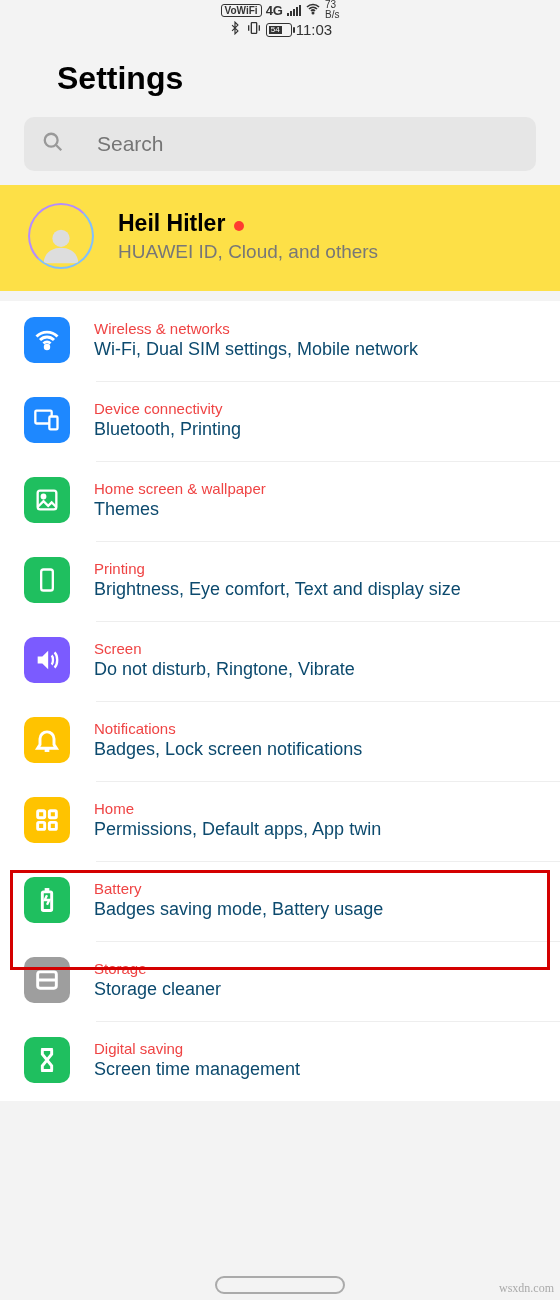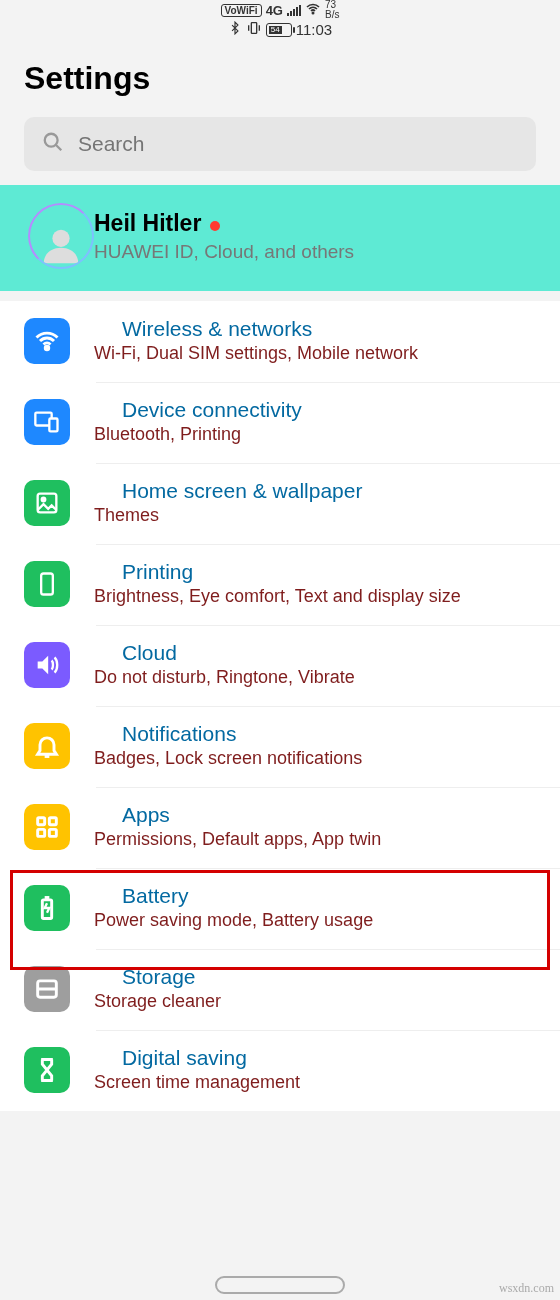--- a/index.html
+++ b/index.html
@@ -32,40 +32,40 @@
   }
   .sigbars { display: flex; align-items: flex-end; gap: 1px; height: 12px; }
   .sigbars span { width: 2px; background: #333; }
   .speed { font-size: 10px; line-height: 1; }
   .batt { border:1.5px solid #333; border-radius:3px; width:26px; height:14px; position:relative; display:flex; align-items:center; }
   .batt::after { content:""; position:absolute; right:-4px; top:3px; width:2px; height:6px; background:#333; border-radius:1px;}
   .batt-fill { height:8px; margin:0 2px; background:#333; font-size:8px; color:#fff; text-align:center; line-height:8px;}
   .header {
     padding: 28px 24px 20px;
   }
-  .header h1 { font-size: 32px; font-weight: 700; }
+  .header h1 { font-size: 32px; font-weight: 700; margin-left: 33px; }
   .search {
     margin: 0 24px 14px;
     background: #e6e6e6;
     border-radius: 10px;
     height: 54px;
     display: flex;
     align-items: center;
     padding: 0 18px;
     gap: 14px;
   }
   .search-icon { width:22px; height:22px; }
   .search input {
     border: none; background: transparent; outline: none;
-    font-size: 21px; color: #737373; flex: 1;
+    font-size: 21px; color: #737373; flex: 1; margin-left: 19px;
   }
   .profile {
-    background: #5eead4;
+    background: #fde047;
     padding: 18px 20px 22px 28px;
-    display: flex; align-items: center; 
+    display: flex; align-items: center; gap: 24px;
     margin-bottom: 10px;
   }
   .avatar {
     width: 66px; height: 66px; border-radius: 50%;
     border: 2px solid;
     border-color: #b48cff #7fbfff #7fbfff #b48cff;
     display: flex; align-items: flex-end; justify-content: center;
     overflow: hidden;
   }
   .avatar svg { width: 46px; height: 46px; }
@@ -82,22 +82,22 @@
   .row + .row::before {
     content:""; position:absolute; top:0; left:96px; right:0; height:1px; background:#eee;
   }
   .icn {
     width:46px; height:46px; border-radius:10px;
     display:flex; align-items:center; justify-content:center;
     flex-shrink:0;
   }
   .icn svg { width:28px; height:28px; }
   .row-text { flex:1; min-width:0; }
-  .row-title { font-size:21px; font-weight:500; color:#0369a1;margin-left:28px; }
-  .row-sub { font-size:18px; color:#7f1d1d; margin-top:2px; }
+  .row-title { font-size:15px; font-weight:500; color:#ef4444; }
+  .row-sub { font-size:18px; color:#0c4a6e; margin-top:2px; }
   .highlight {
     position:absolute; border:3px solid #d40000;
     left:10px; right:10px; top:870px; height:100px;
     pointer-events:none;
   }
   .navbar {
     position:absolute; bottom:6px; left:0; right:0;
     display:flex; justify-content:center;
   }
   .pill { width:130px; height:18px; border:2px solid #aaa; border-radius:12px; }
@@ -244,21 +244,21 @@
 
   <div class="row">
     <div class="icn bg-purple">
       <svg viewBox="0 0 24 24" fill="#fff">
           <path d="M4 9v6h4l5 5V4L8 9H4z"></path>
           <path d="M16 8c1.5 1.5 1.5 6.5 0 8" fill="none" stroke="#fff" stroke-width="2"></path>
           <path d="M18.5 5.5c3 3 3 10 0 13" fill="none" stroke="#fff" stroke-width="2"></path>
         </svg>
     </div>
     <div class="row-text">
-      <div class="row-title">Cloud</div>
+      <div class="row-title">Screen</div>
       <div class="row-sub">Do not disturb, Ringtone, Vibrate</div>
     </div>
   </div>
 
   <div class="row">
     <div class="icn bg-yellow">
       <svg viewBox="0 0 24 24" fill="none" stroke="#fff" stroke-width="2.5">
           <path d="M6 16V11a6 6 0 1112 0v5l2 3H4l2-3z"></path>
           <path d="M10 21h4"></path>
         </svg>
@@ -272,36 +272,36 @@
   <div class="row">
     <div class="icn bg-yellow">
       <svg viewBox="0 0 24 24" fill="none" stroke="#fff" stroke-width="2.5">
           <rect x="4" y="4" width="6" height="6" rx="1"></rect>
           <rect x="14" y="4" width="6" height="6" rx="1"></rect>
           <rect x="4" y="14" width="6" height="6" rx="1"></rect>
           <rect x="14" y="14" width="6" height="6" rx="1"></rect>
         </svg>
     </div>
     <div class="row-text">
-      <div class="row-title">Apps</div>
+      <div class="row-title">Home</div>
       <div class="row-sub">Permissions, Default apps, App twin</div>
     </div>
   </div>
 
   <div class="row">
     <div class="icn bg-green">
       <svg viewBox="0 0 24 24" fill="none" stroke="#fff" stroke-width="2.5">
           <rect x="8" y="5" width="8" height="16" rx="1"></rect>
           <path d="M10 3h4"></path>
           <path d="M12 8l-2 4h4l-2 4" stroke-width="2"></path>
         </svg>
     </div>
     <div class="row-text">
       <div class="row-title">Battery</div>
-      <div class="row-sub">Power saving mode, Battery usage</div>
+      <div class="row-sub">Badges saving mode, Battery usage</div>
     </div>
   </div>
 
   <div class="row">
     <div class="icn bg-grey">
       <svg viewBox="0 0 24 24" fill="none" stroke="#fff" stroke-width="2.5">
           <rect x="4" y="5" width="16" height="14" rx="2"></rect>
           <path d="M4 12h16M8 8.5h.01M8 15.5h.01"></path>
         </svg>
     </div>

